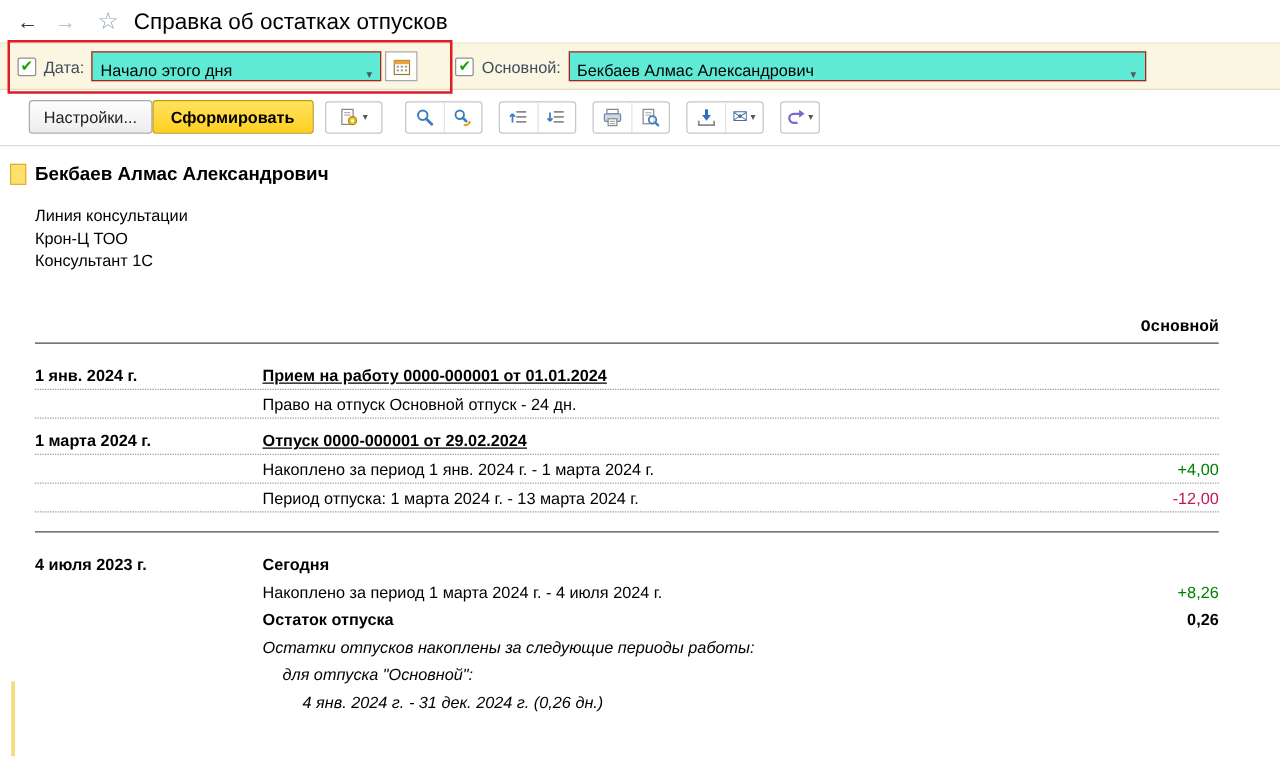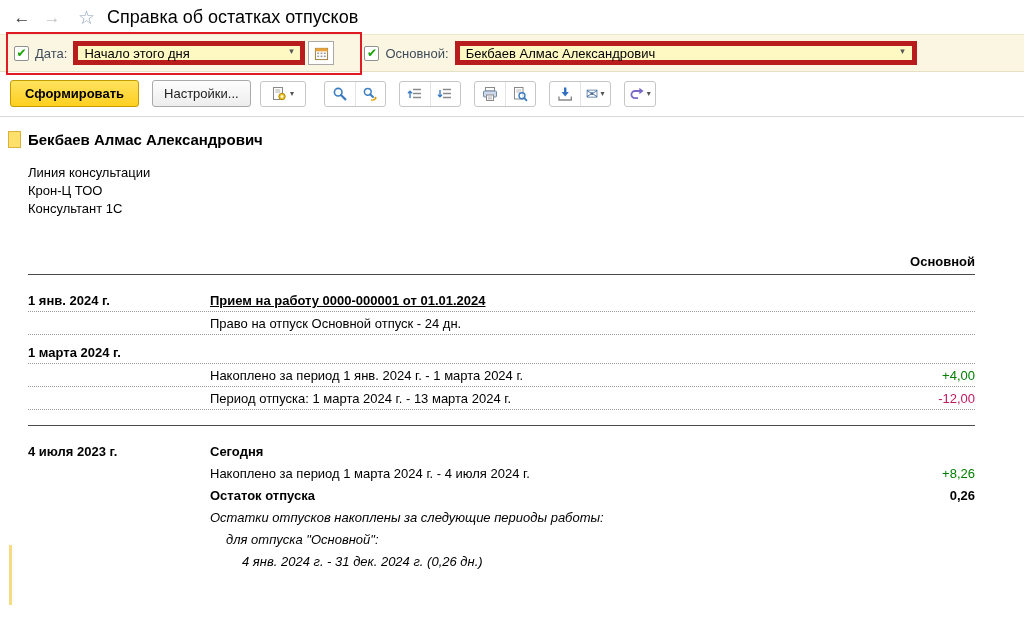--- a/index.html
+++ b/index.html
@@ -20,21 +20,21 @@
   .pagetitle { font-size: 18px; color: #000; margin-left: 4px; white-space: nowrap; }
 
   
   .filterbar { position: relative; height: 38px; background: #faf6e1;
                border-top: 1px solid #eee8cf; border-bottom: 1px solid #e6dfc3;
                display: flex; align-items: center; padding: 0 14px; font-size: 13px; }
   .chk { width: 15px; height: 15px; background: #fff; border: 1px solid #919191; border-radius: 2px;
          display: flex; align-items: center; justify-content: center; margin-right: 6px; cursor: pointer; flex: none; }
   .chk span { color: #17a300; font-size: 12px; line-height: 1; }
   .flabel { color: #3f4c5c; margin-right: 6px; white-space: nowrap; }
-  .combo { height: 24px; background: #fef9c3; border: 5px solid #b91c1c; display: flex; align-items: flex-start; cursor: text; }
+  .combo { height: 24px; background: #5eead4; border: 1px solid #b91c1c; display: flex; align-items: flex-end; cursor: text; }
   .combo .ctext { padding: 0 6px; flex: 1; font-size: 13px; display: flex; align-items: center;
                   white-space: nowrap; overflow: hidden; }
   .combo .caret { width: 18px; color: #555; font-size: 9px; display: flex; align-items: center; justify-content: center;
                   cursor: pointer; }
   .combo-date { width: 232px; }
   .combo-emp { width: 462px; }
   .calbtn { width: 26px; height: 24px; border: 1px solid #a9a9a9; background: #fff; margin-left: 3px;
             display: flex; align-items: center; justify-content: center; cursor: pointer; padding: 0; }
   .gap-emp { margin-left: 30px; }
   .redbox { position: absolute; left: 6px; top: -3px; width: 356px; height: 43px;
@@ -58,21 +58,21 @@
   .glyph-env { color: #4a6fa0; font-size: 15px; line-height: 1; }
 
   
   .report { position: relative; padding: 10px 0 0 28px; font-size: 13px; }
   .group-marker { position: absolute; left: 8px; top: 14px; width: 13px; height: 17px;
                   background: #ffe06a; border: 1px solid #d9b13c; cursor: pointer; }
   .left-strip { position: absolute; left: 9px; top: 428px; width: 3px; height: 60px; background: #f5dc82; }
   .rep-name { font-size: 15px; font-weight: 700; margin: 4px 0 16px; }
   .rep-line { line-height: 18px; }
   .rep-table { width: 947px; }
-  .type-head { text-align: right; font-weight: 700; margin-top: 36px; padding-bottom: 5px; }
+  .type-head { text-align: right; font-weight: 700; margin-top: 36px; padding-bottom: 5px; font-family: Liberation Mono, monospace; }
   .hline { border-top: 1px solid #4a4a4a; height: 0; }
   .row { display: flex; line-height: 19px; padding: 2px 0 1px; }
   .cdate { width: 182px; font-weight: 700; flex: none; }
   .cdesc { flex: 1; min-width: 0; }
   .cval { width: 72px; text-align: right; flex: none; }
   .dotted { border-bottom: 1px dotted #9b9b9b; }
   .doclink { font-weight: 700; text-decoration: underline; cursor: pointer; }
   .plainhead { font-weight: 700; }
   .pos { color: #008000; }
   .neg { color: #be185d; }
@@ -124,22 +124,22 @@
     <span>✔</span>
   </div>
   <span class="flabel">Основной:</span>
   <div class="combo combo-emp">
     <span class="ctext">Бекбаев Алмас Александрович</span>
     <span class="caret">▾</span>
   </div>
 </div>
 
 <div class="toolbar">
+  <button class="btn btn-std">Настройки...</button>
   <button class="btn btn-gen">Сформировать</button>
-  <button class="btn btn-std">Настройки...</button>
 
   <button class="variantbtn">
     <svg width="16" height="16" viewBox="0 0 16 16">
       <rect x="2.5" y="1.5" width="9" height="12" fill="#fff" stroke="#8a8a8a"></rect>
       <line x1="4.3" y1="4" x2="9.3" y2="4" stroke="#b0b0b0"></line>
       <line x1="4.3" y1="6" x2="9.3" y2="6" stroke="#b0b0b0"></line>
       <circle cx="11" cy="10.5" r="3.2" fill="#f0c330" stroke="#b08900"></circle>
       <circle cx="11" cy="10.5" r="1.2" fill="#fff"></circle>
     </svg>
     <span class="smallcaret">▾</span>
@@ -249,20 +249,21 @@
       <div class="row dotted">
         <div class="cdate"></div>
         <div class="cdesc">Право на отпуск Основной отпуск - 24 дн.</div>
         <div class="cval"></div>
       </div>
     </div>
 
     <div class="sec">
       <div class="row dotted">
         <div class="cdate">1 марта 2024 г.</div>
+        <div class="cdesc"><span class="doclink">Отпуск 0000-000001 от 29.02.2024</span></div>
         <div class="cval"></div>
       </div>
       <div class="row dotted">
         <div class="cdate"></div>
         <div class="cdesc">Накоплено за период 1 янв. 2024 г. - 1 марта 2024 г.</div>
         <div class="cval pos">+4,00</div>
       </div>
       <div class="row dotted">
         <div class="cdate"></div>
         <div class="cdesc">Период отпуска: 1 марта 2024 г. - 13 марта 2024 г.</div>

